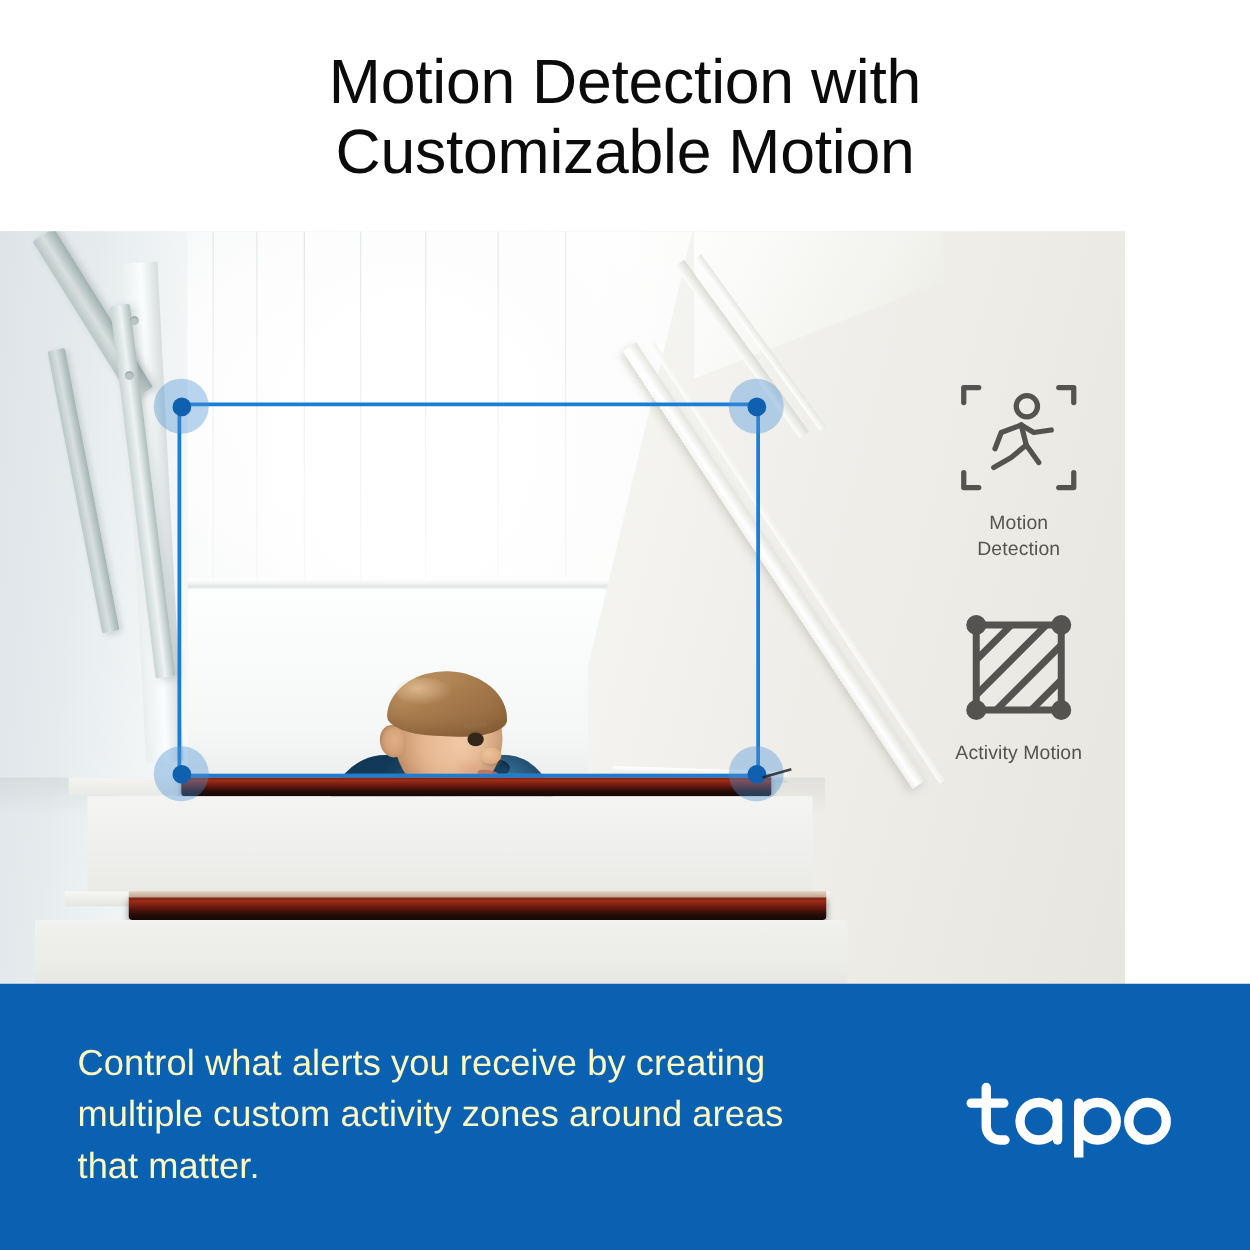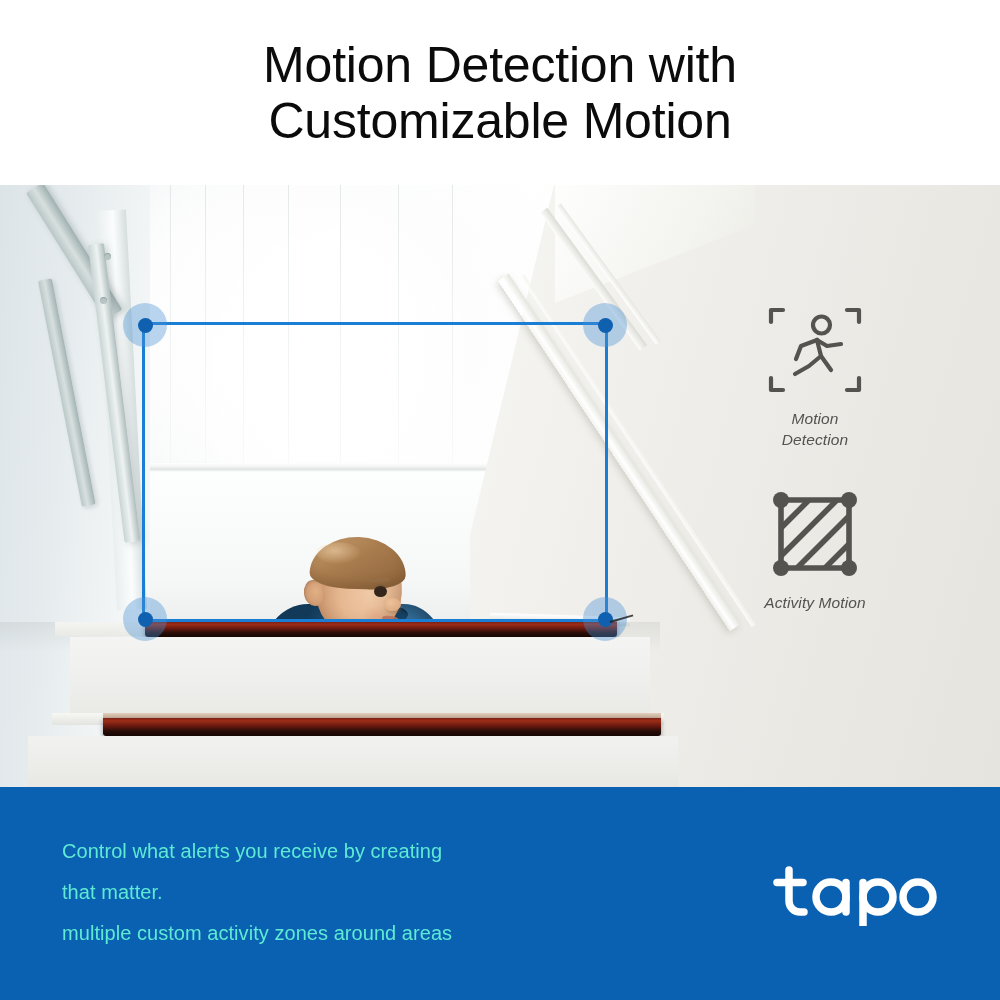--- a/index.html
+++ b/index.html
@@ -44,25 +44,24 @@
     margin: 0;
     padding: 0;
   }
   .header-title .l2 { display: block; }
 
   
   .photo {
     position: absolute;
     left: 0;
     top: 185px;
-    width: 1000px;
+    width: 900px;
     height: 602px;
     overflow: hidden;
     background: #e8ecee;
-    font-style: italic;
   }
 
   
   .scene-base {
     position: absolute;
     inset: 0;
     background:
       radial-gradient(ellipse 420px 330px at 300px 140px, #ffffff 0%, #fdfdfd 40%, rgba(253,253,252,0) 72%),
       linear-gradient(100deg, #dfe6e9 0%, #eef2f3 12%, #fbfcfc 30%, #ffffff 48%, #f7f7f5 66%, #eeeeea 82%, #e6e5e0 100%);
   }
@@ -518,23 +517,23 @@
     height: 213px;
     background: #0a61b2;
     display: flex;
     align-items: center;
   }
   .banner-text {
     position: absolute;
     left: 62px;
     top: 44px;
     width: 640px;
-    font-size: 20px;
+    font-size: 29px;
     line-height: 41px;
-    color: #5eead4;
+    color: #fef9c3;
     font-weight: 400;
     letter-spacing: .05px;
   }
   .banner-text .ln { display: block; }
 
   .logo {
     position: absolute;
     right: 58px;
     top: 50%;
     transform: translateY(-50%);
@@ -680,22 +679,22 @@
           <span class="ln">Activity Motion</span>
         </div>
       </div>
 
     </div>
   </div>
 
   <div class="banner">
     <div class="banner-text">
       <span class="ln">Control what alerts you receive by creating</span>
+      <span class="ln">multiple custom activity zones around areas</span>
       <span class="ln">that matter.</span>
-      <span class="ln">multiple custom activity zones around areas</span>
     </div>
 
     <svg class="logo" viewBox="0 0 340 128">
       <g fill="none" stroke="#ffffff" stroke-width="15" stroke-linecap="round" stroke-linejoin="round">
 
         <path d="M34 16 V78 a22 22 0 0 0 22 22 h8"></path>
         <path d="M10 41 H62"></path>
 
         <circle cx="118" cy="70" r="30"></circle>
         <path d="M148 41 V100"></path>

